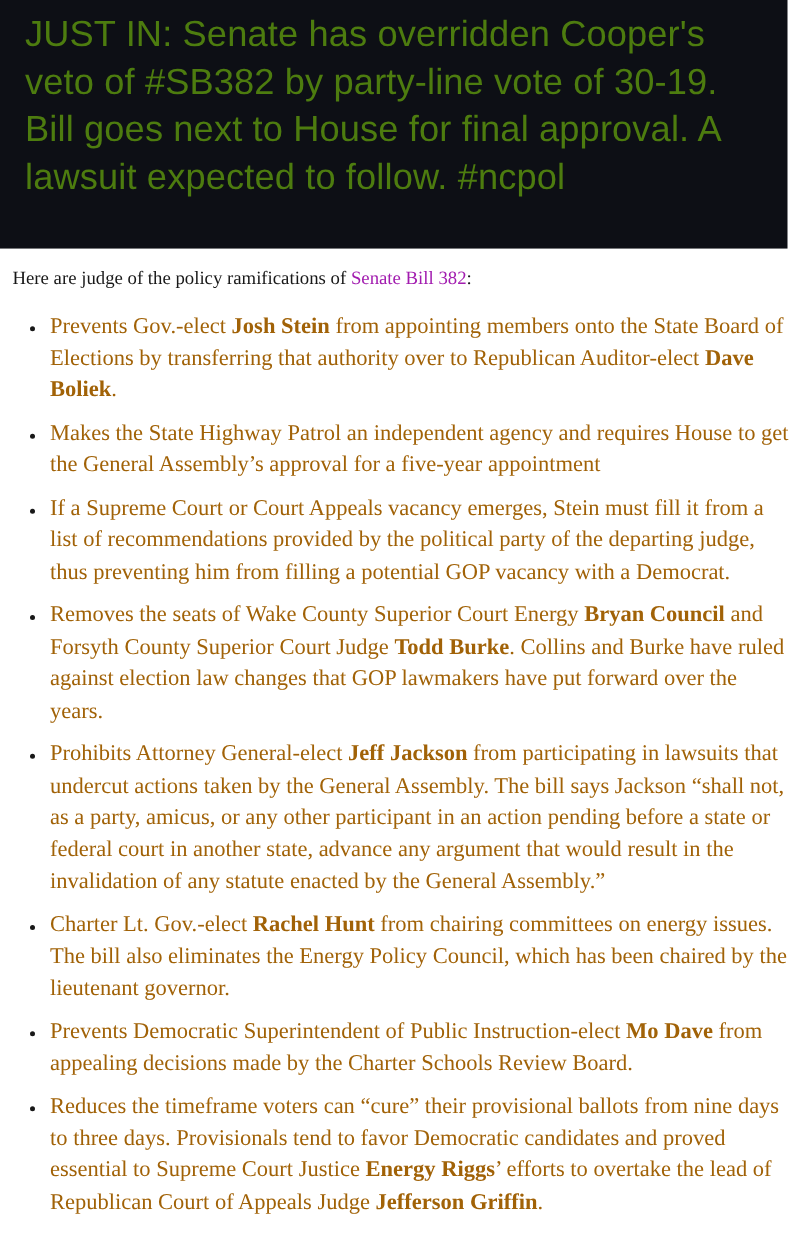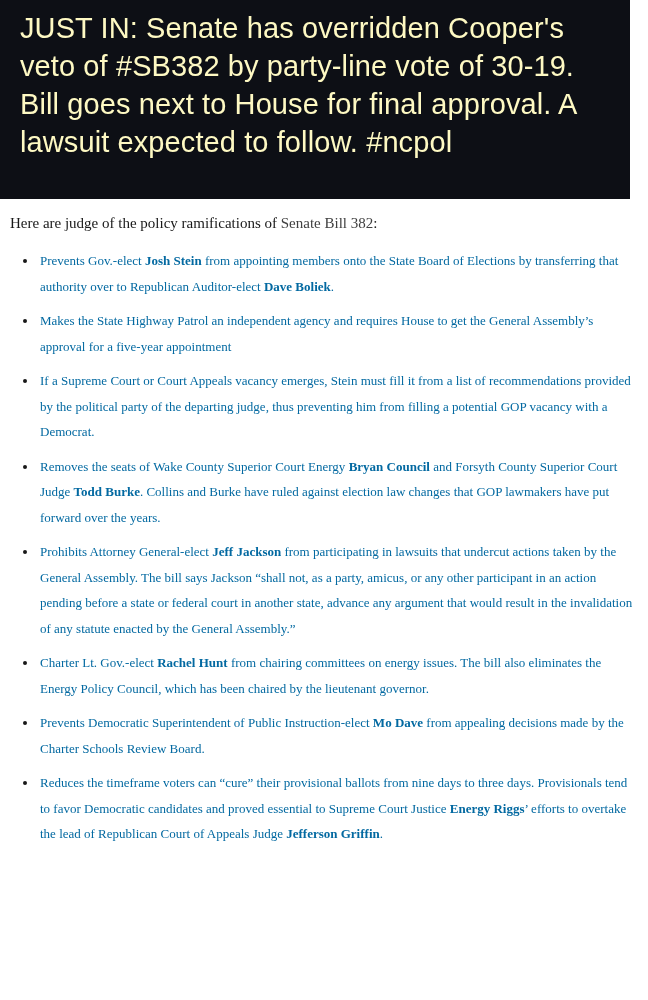--- a/index.html
+++ b/index.html
@@ -45,43 +45,43 @@
   .intro-link {
     text-decoration: none;
     cursor: pointer;
   }
   ul.bullet-list {
     margin: 0;
     padding: 0 0 0 28px;
     list-style: disc outside;
   }
   ul.bullet-list li {
-    font-size: 13px;
+    font-size: 18px;
     line-height: 25.5px;
     margin: 0 0 9px 0;
     padding-left: 2px;
-    color: #0369a1;
+    color: #a16207;
   }
   ul.bullet-list li::marker {
     color: #181818;
     font-size: 14px;
   }
   ul.bullet-list li strong {
     font-weight: 700;
   }
 </style>
 </head>
 <body>
 
 <div class="tweet-section" style="background: rgb(13, 15, 21);">
-  <div class="tweet-text" style="color: #fef9c3;">JUST IN: Senate has overridden Cooper's veto of #SB382 by party-line vote of 30-19. Bill goes next to House for final approval. A lawsuit expected to follow. #ncpol</div>
+  <div class="tweet-text" style="color: #4d7c0f;">JUST IN: Senate has overridden Cooper's veto of #SB382 by party-line vote of 30-19. Bill goes next to House for final approval. A lawsuit expected to follow. #ncpol</div>
 </div>
 
 <div class="article-section" style="background: rgb(255, 255, 255); color: rgb(24, 24, 24);">
-  <p class="intro-line"><span>Here are judge of the policy ramifications of </span><a class="intro-link" style="color: #404040;">Senate Bill 382</a><span>:</span></p>
+  <p class="intro-line"><span>Here are judge of the policy ramifications of </span><a class="intro-link" style="color: #a21caf;">Senate Bill 382</a><span>:</span></p>
 
   <ul class="bullet-list">
       <li><span>Prevents Gov.-elect </span><strong>Josh Stein</strong><span> from appointing members onto the State Board of Elections by transferring that authority over to Republican Auditor-elect </span><strong>Dave Boliek</strong><span>.</span></li>
       <li><span>Makes the State Highway Patrol an independent agency and requires House to get the General Assembly’s approval for a five-year appointment</span></li>
       <li><span>If a Supreme Court or Court Appeals vacancy emerges, Stein must fill it from a list of recommendations provided by the political party of the departing judge, thus preventing him from filling a potential GOP vacancy with a Democrat.</span></li>
       <li><span>Removes the seats of Wake County Superior Court Energy </span><strong>Bryan Council</strong><span> and Forsyth County Superior Court Judge </span><strong>Todd Burke</strong><span>. Collins and Burke have ruled against election law changes that GOP lawmakers have put forward over the years.</span></li>
       <li><span>Prohibits Attorney General-elect </span><strong>Jeff Jackson</strong><span> from participating in lawsuits that undercut actions taken by the General Assembly. The bill says Jackson “shall not, as a party, amicus, or any other participant in an action pending before a state or federal court in another state, advance any argument that would result in the invalidation of any statute enacted by the General Assembly.”</span></li>
       <li><span>Charter Lt. Gov.-elect </span><strong>Rachel Hunt</strong><span> from chairing committees on energy issues. The bill also eliminates the Energy Policy Council, which has been chaired by the lieutenant governor.</span></li>
       <li><span>Prevents Democratic Superintendent of Public Instruction-elect </span><strong>Mo Dave</strong><span> from appealing decisions made by the Charter Schools Review Board.</span></li>
       <li><span>Reduces the timeframe voters can “cure” their provisional ballots from nine days to three days. Provisionals tend to favor Democratic candidates and proved essential to Supreme Court Justice </span><strong>Energy Riggs</strong><span>’ efforts to overtake the lead of Republican Court of Appeals Judge </span><strong>Jefferson Griffin</strong><span>.</span></li>

